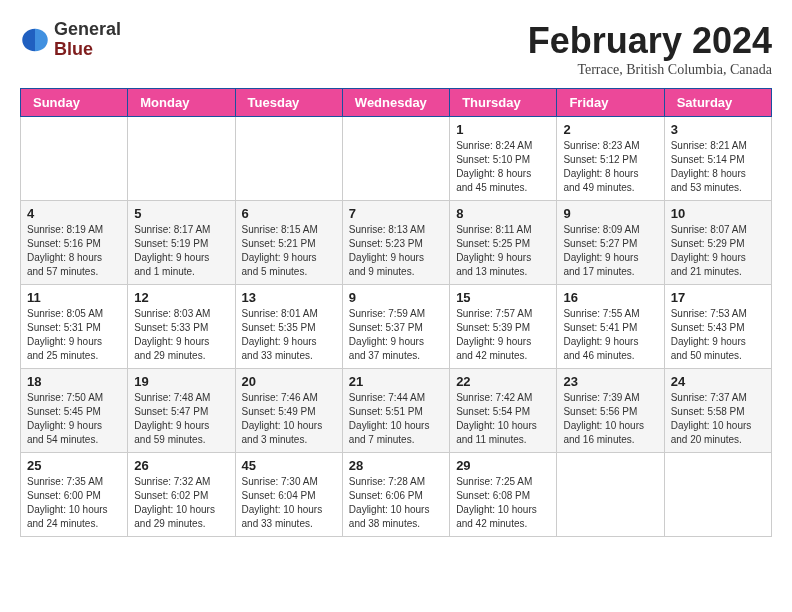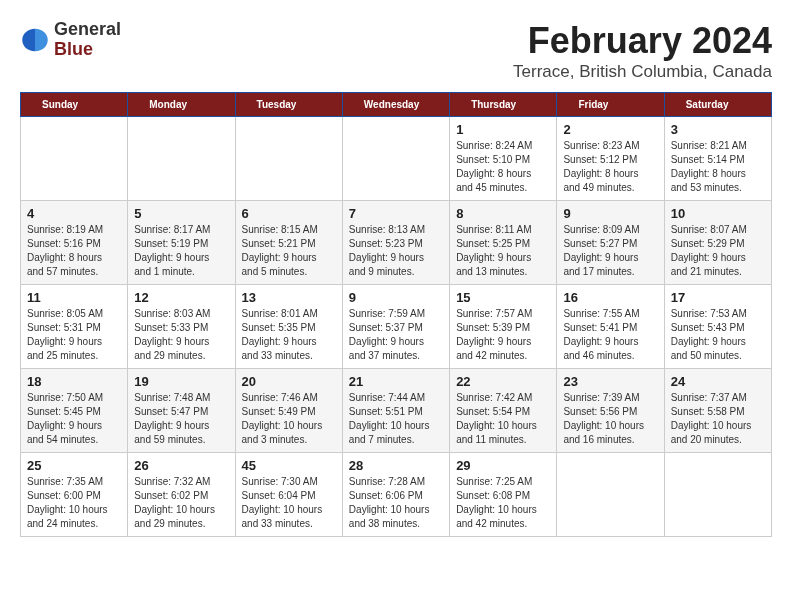--- a/index.html
+++ b/index.html
@@ -35,34 +35,35 @@
     .title-section {
       text-align: right;
       margin-left: 35px;
     }
     .month-year {
       font-size: 36px;
       font-weight: bold;
       color: #222;
     }
     .location {
-      font-size: 17px;
+      font-size: 14px;
       color: #444;
+      font-family: Liberation Serif, serif;
     }
     .calendar {
       width: 100%;
       border-collapse: collapse;
       border: 1px solid #ccc;
     }
     .calendar th {
-      background-color: #7f1d1d;
+      background-color: #ec4899;
       color: #fff;
       text-align: left;
-      padding: 6px 21px;
-      font-size: 10px;
+      padding: 6px 12px;
+      font-size: 13px;
       border: 1px solid #1a50a0;
     }
     .calendar td {
       vertical-align: top;
       border: 1px solid #ccc;
       padding: 5px 6px;
       width: calc(100% / 7);
       min-height: 85px;
       background: #fff;
     }

